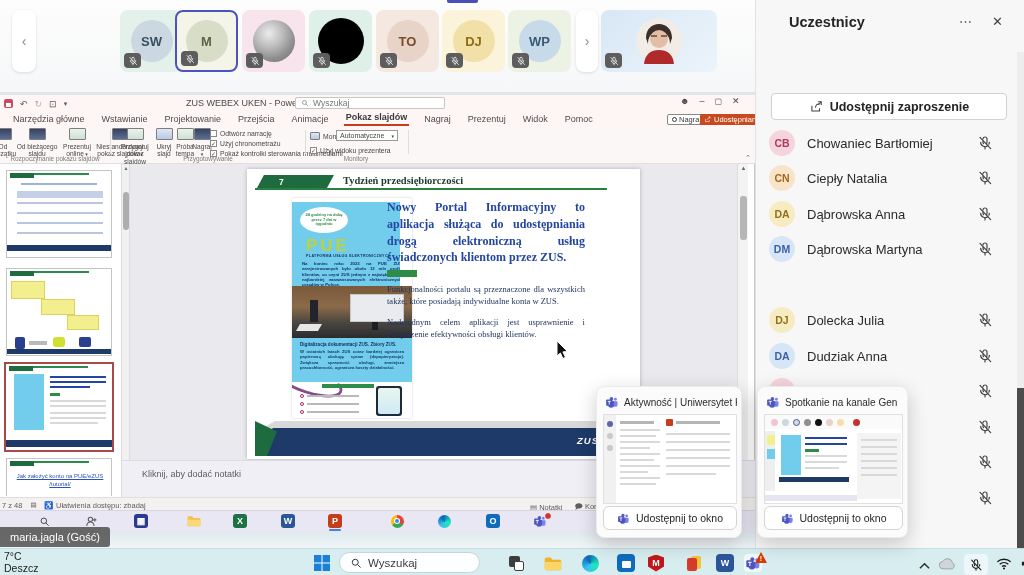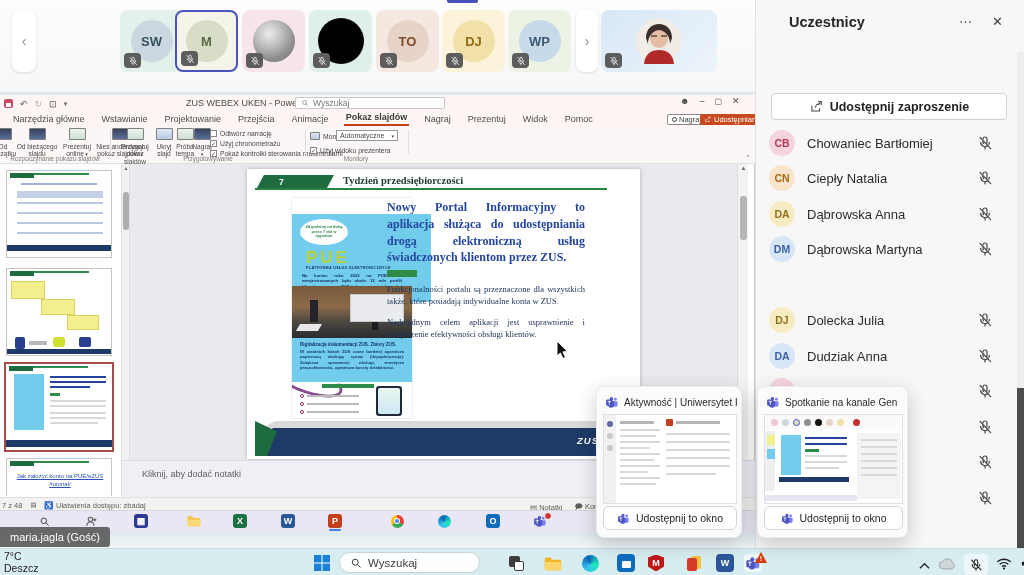--- a/index.html
+++ b/index.html
@@ -80,21 +80,21 @@
 .canvas{position:absolute;left:130px;top:69px;width:607px;height:296px;background:#e9e9ee}
 .vscroll{position:absolute;left:737px;top:69px;width:11px;height:296px;background:#f3f3f3;border-left:1px solid #ddd}
 .vscroll .th{position:absolute;left:2px;top:32px;width:7px;height:44px;background:#b5b5b5;border-radius:3px}
 .vscroll .arr{position:absolute;left:0;width:11px;text-align:center;font-size:6px;color:#666}
 .slide{position:absolute;left:117px;top:5px;width:393px;height:290px;background:#fff;box-shadow:0 0 4px rgba(0,0,0,.25)}
 .sgreenbox{position:absolute;left:10px;top:6px;width:70px;height:13px;background:#1d6b3f;transform:skewX(-28deg);transform-origin:bottom left}
 .snum{position:absolute;left:32px;top:8px;color:#fff;font-size:8.5px;font-weight:bold}
 .sgreenline{position:absolute;left:8px;top:19px;width:352px;height:2px;background:#27813f}
 .stitle{position:absolute;left:96px;top:6px;font-size:10.5px;font-weight:bold;color:#1c3a2c;font-family:"Liberation Serif",serif}
 .poster{position:absolute;left:45px;top:29px;width:120px;height:220px;box-shadow:0 0 2px rgba(0,0,0,.2)}
-.pb1{position:absolute;left:0;top:16px;width:139px;height:88px;background:#72cdec;overflow:hidden}
+.pb1{position:absolute;left:0;top:4px;width:108px;height:88px;background:#72cdec;overflow:hidden}
 .bubble{position:absolute;left:8px;top:5px;width:48px;height:26px;background:#fff;border-radius:50%;display:flex;align-items:center;justify-content:center;text-align:center;font-size:4px;font-weight:bold;color:#2e8b48;padding:3px;line-height:1.2}
 .puelogo{position:absolute;left:14px;top:34px;font-size:17px;font-weight:bold;color:#bcd23a;letter-spacing:3px}
 .puesub{position:absolute;left:14px;top:52px;font-size:3.6px;font-weight:bold;color:#0f2d5e;letter-spacing:.4px}
 .puestats{position:absolute;left:10px;top:59px;width:100px;font-size:4.3px;font-weight:bold;color:#0f2d5e;text-align:justify;line-height:1.25}
 .photo{position:absolute;left:0;top:88px;width:120px;height:52px;background:linear-gradient(180deg,#7a5a3c 0%,#8a6a48 40%,#4a4640 70%,#2b2c31 100%);overflow:hidden}
 .monitorw{position:absolute;left:58px;top:8px;width:54px;height:28px;background:#e9ebee;border:1px solid #c5c8cc}
 .monstand{position:absolute;left:80px;top:36px;width:6px;height:8px;background:#1c1d21}
 .monitor2{position:absolute;left:18px;top:14px;width:8px;height:22px;background:#23242a}
 .deskpap{position:absolute;left:6px;top:38px;width:22px;height:7px;background:#e8e8e8;transform:skewX(-30deg)}
 .pb2{position:absolute;left:0;top:140px;width:120px;height:44px;background:#72cdec;padding:4px 8px}

